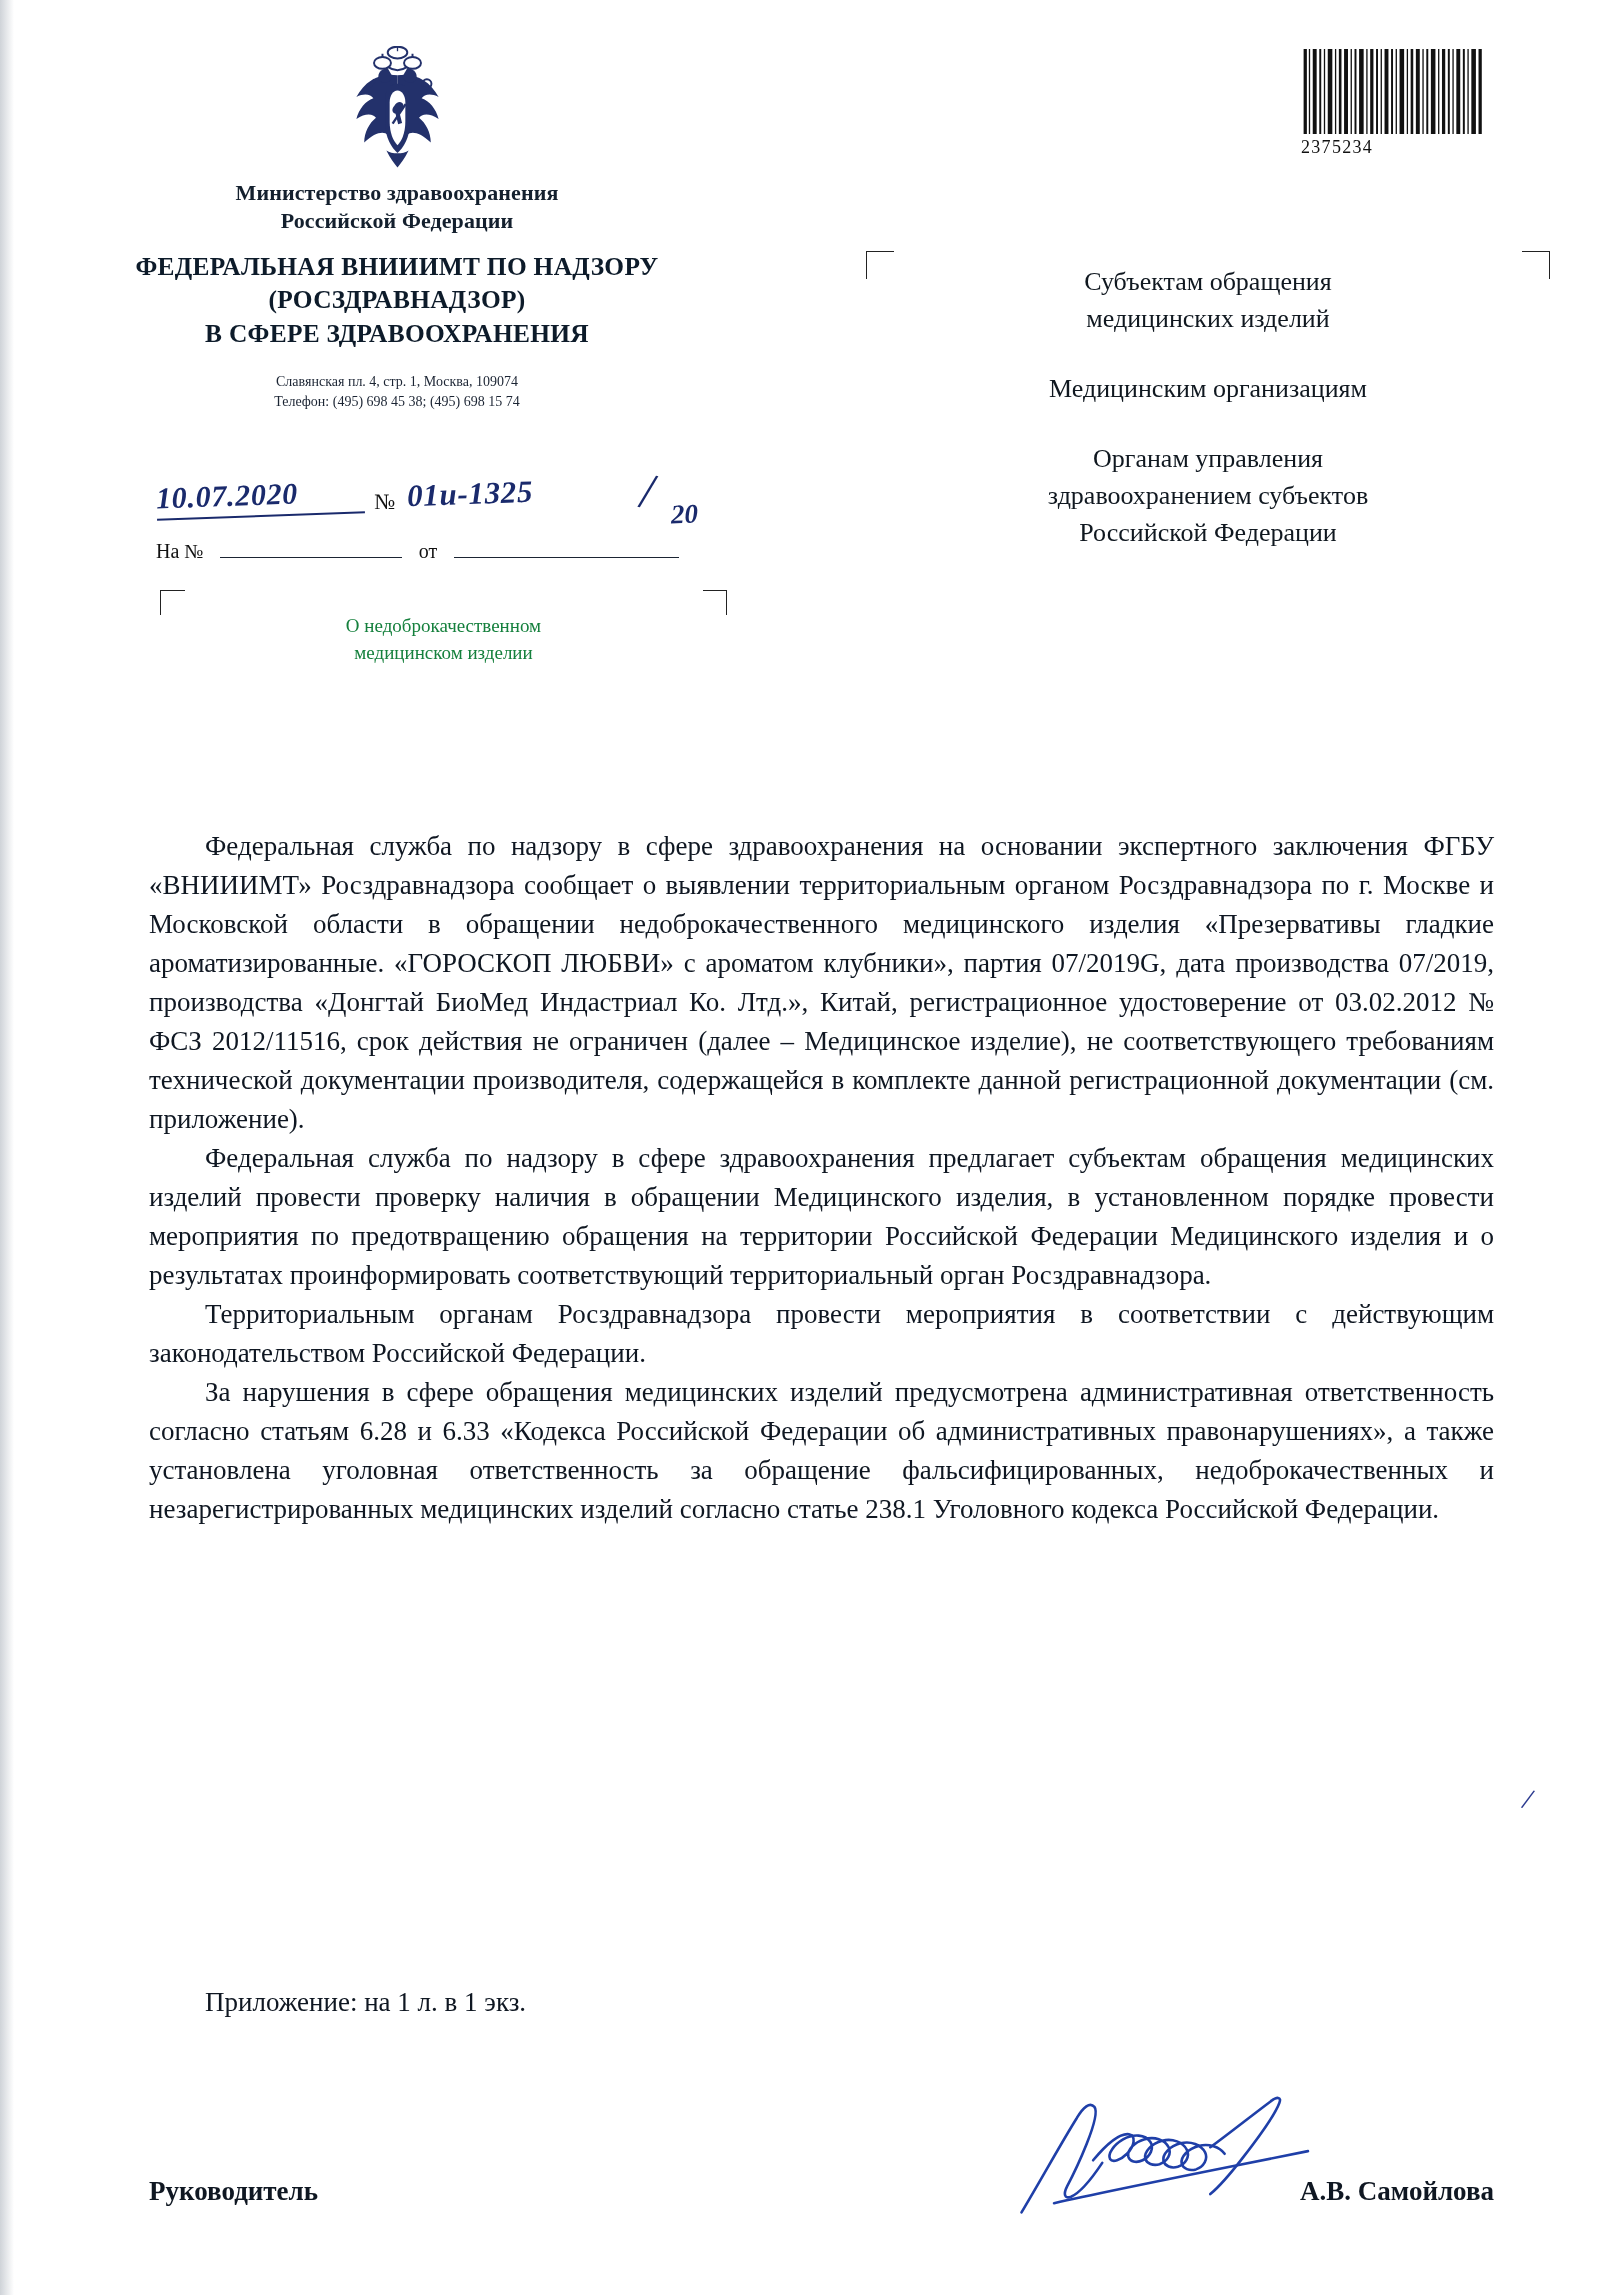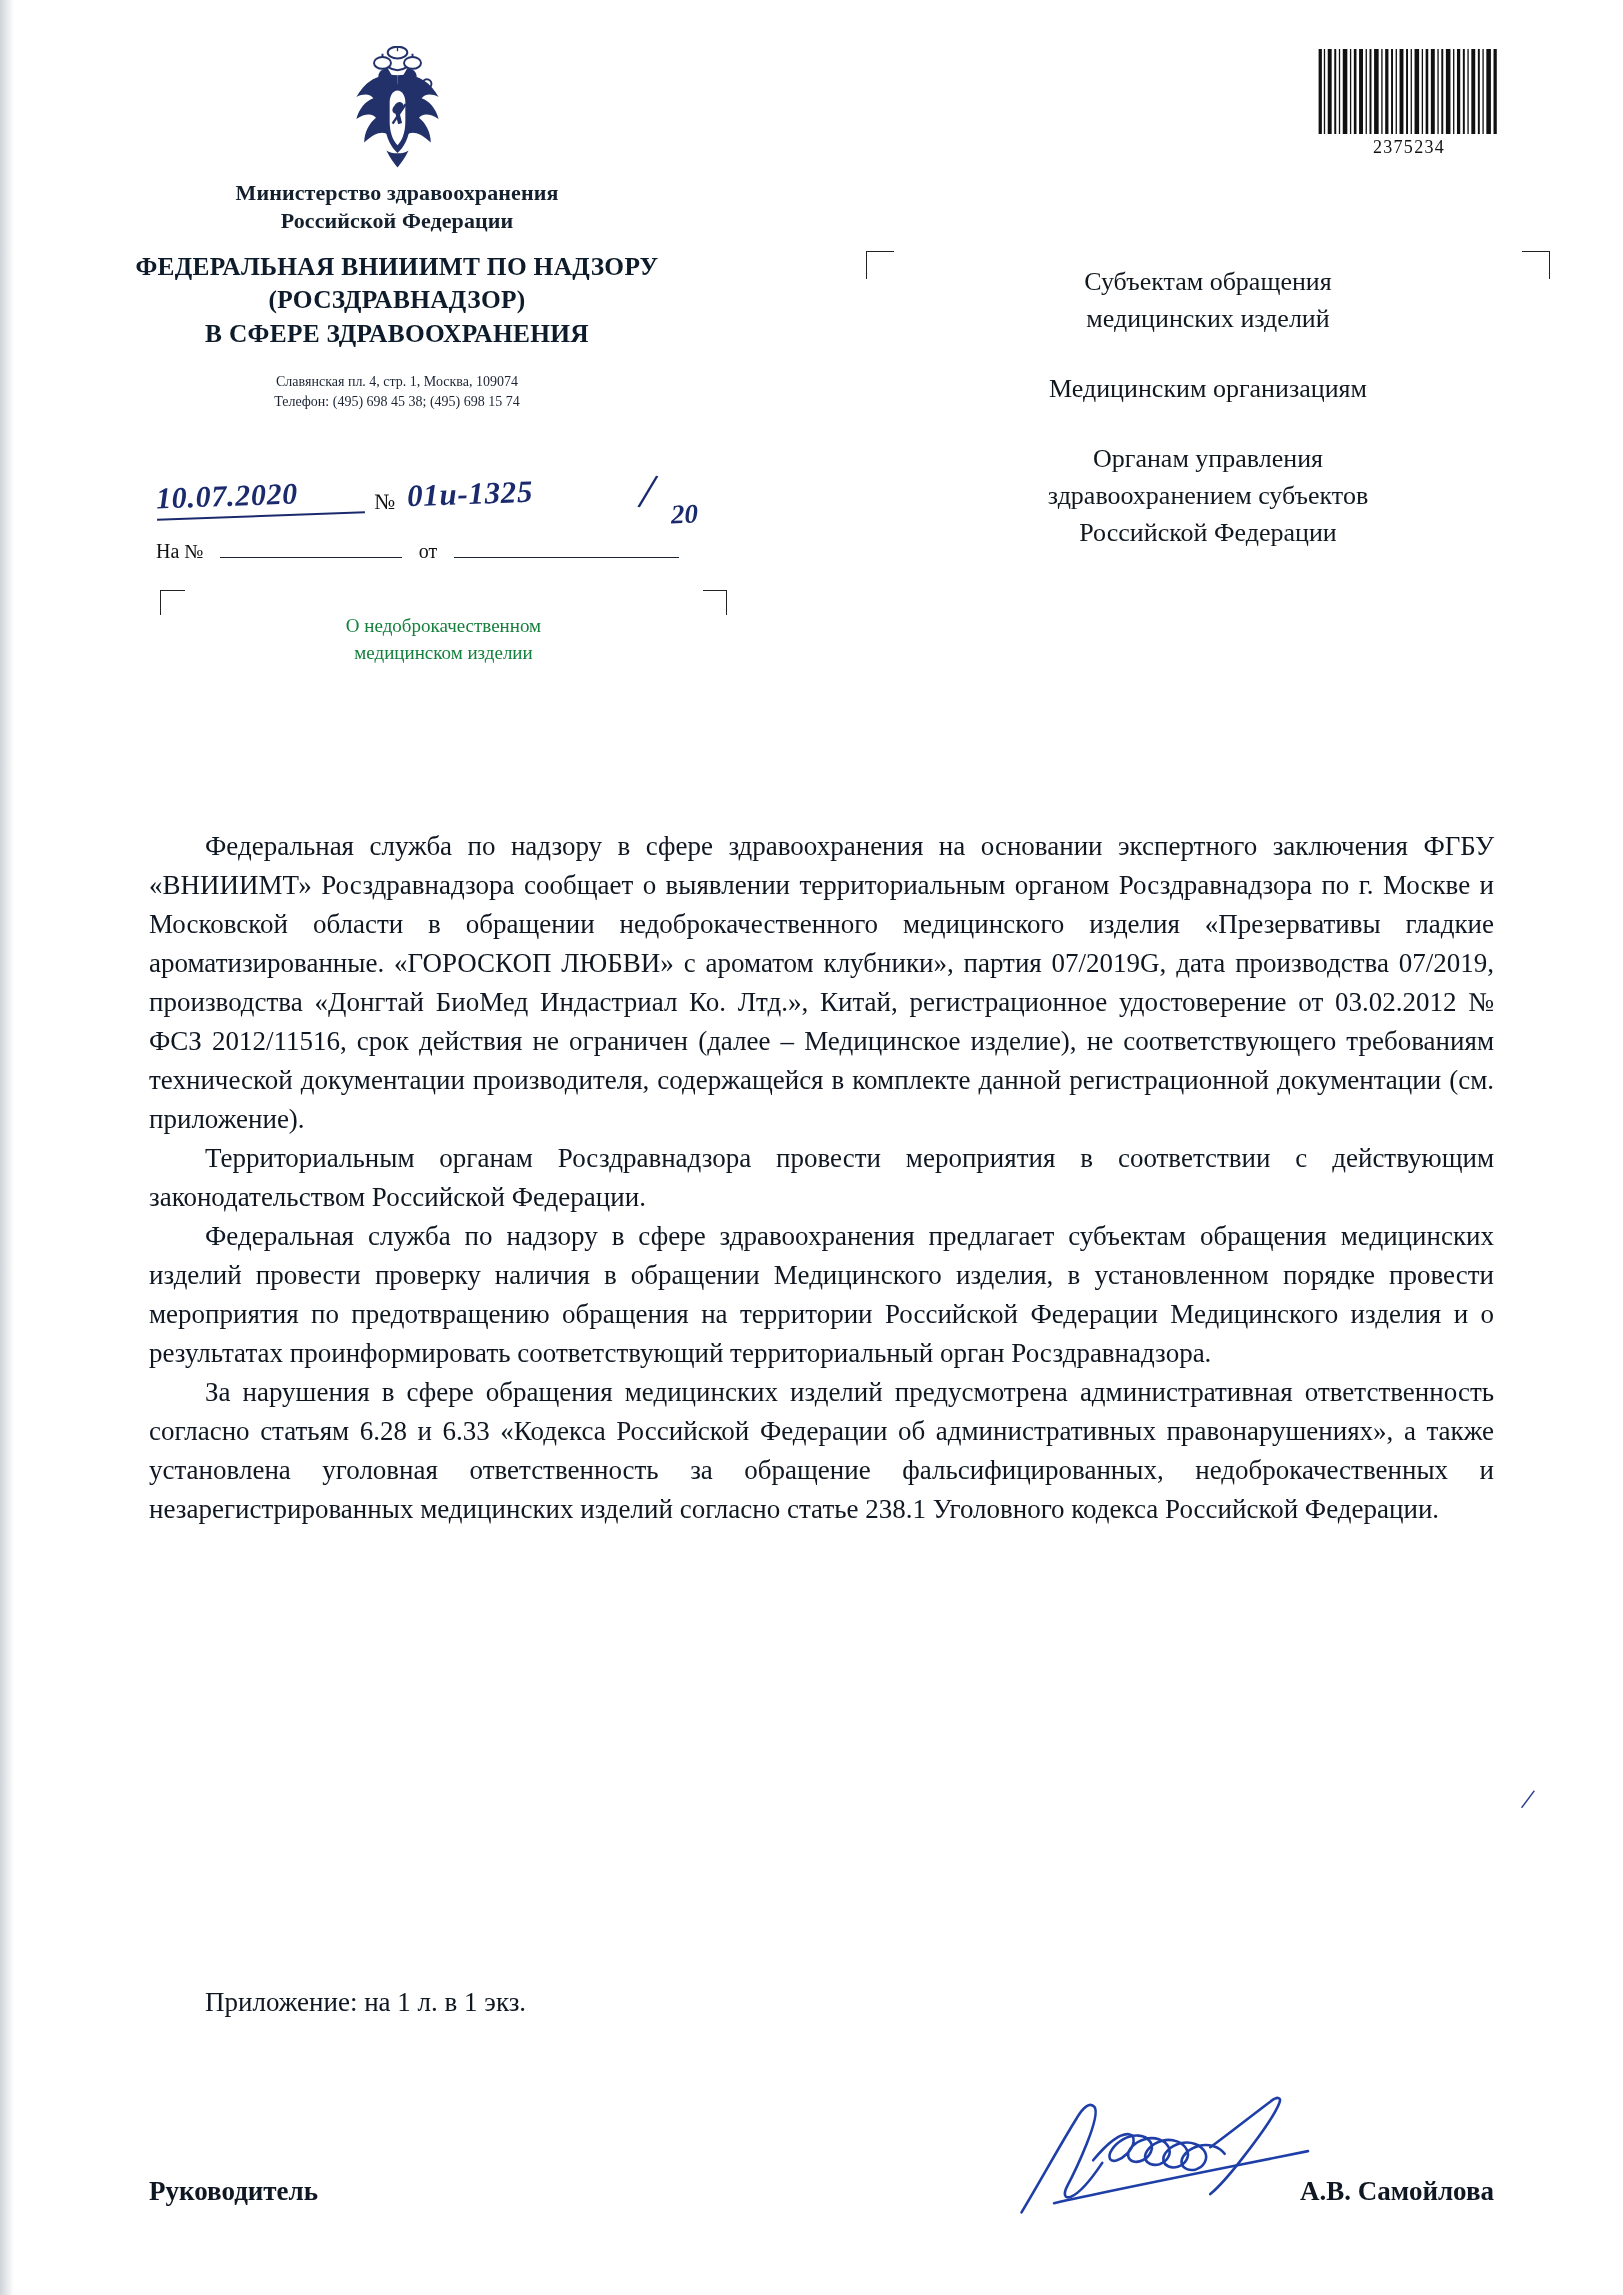--- a/index.html
+++ b/index.html
@@ -159,24 +159,24 @@
     top: 23px;
     text-align: center;
     font-size: 19px;
     line-height: 1.42;
     color: #15803d;
   }
 
   
   .barcode-wrap {
     position: absolute;
-    right: 122px;
+    right: 137px;
     top: 49px;
     width: 186px;
-    text-align: center;
+    text-align: left;
   }
   .barcode {
     width: 186px;
     height: 85px;
     display: block;
   }
   .barcode-num {
     margin-top: 2.6px;
     font-size: 18px;
     letter-spacing: 1.3px;
@@ -416,22 +416,22 @@
       <p>
         <span>Органам управления</span><br>
         <span>здравоохранением субъектов</span><br>
         <span>Российской Федерации</span>
       </p>
     </div>
   </div>
 
   <div class="body-text">
     <p>Федеральная служба по надзору в сфере здравоохранения на основании экспертного заключения ФГБУ «ВНИИИМТ» Росздравнадзора сообщает о выявлении территориальным органом Росздравнадзора по г. Москве и Московской области в обращении недоброкачественного медицинского изделия «Презервативы гладкие ароматизированные. «ГОРОСКОП ЛЮБВИ» с ароматом клубники», партия 07/2019G, дата производства 07/2019, производства «Донгтай БиоМед Индастриал Ко. Лтд.», Китай, регистрационное удостоверение от 03.02.2012 № ФСЗ 2012/11516, срок действия не ограничен (далее – Медицинское изделие), не соответствующего требованиям технической документации производителя, содержащейся в комплекте данной регистрационной документации (см. приложение).</p>
+    <p>Федеральная служба по надзору в сфере здравоохранения предлагает субъектам обращения медицинских изделий провести проверку наличия в обращении Медицинского изделия, в установленном порядке провести мероприятия по предотвращению обращения на территории Российской Федерации Медицинского изделия и о результатах проинформировать соответствующий территориальный орган Росздравнадзора.</p>
     <p>Территориальным органам Росздравнадзора провести мероприятия в соответствии с действующим законодательством Российской Федерации.</p>
-    <p>Федеральная служба по надзору в сфере здравоохранения предлагает субъектам обращения медицинских изделий провести проверку наличия в обращении Медицинского изделия, в установленном порядке провести мероприятия по предотвращению обращения на территории Российской Федерации Медицинского изделия и о результатах проинформировать соответствующий территориальный орган Росздравнадзора.</p>
     <p>За нарушения в сфере обращения медицинских изделий предусмотрена административная ответственность согласно статьям 6.28 и 6.33 «Кодекса Российской Федерации об административных правонарушениях», а также установлена уголовная ответственность за обращение фальсифицированных, недоброкачественных и незарегистрированных медицинских изделий согласно статье 238.1 Уголовного кодекса Российской Федерации.</p>
   </div>
 
   <div class="attachment">Приложение: на 1 л. в 1 экз.</div>
 
   <span class="stray-mark">/</span>
 
   <div class="sign-row">
     <span class="sign-title">Руководитель</span>
 

